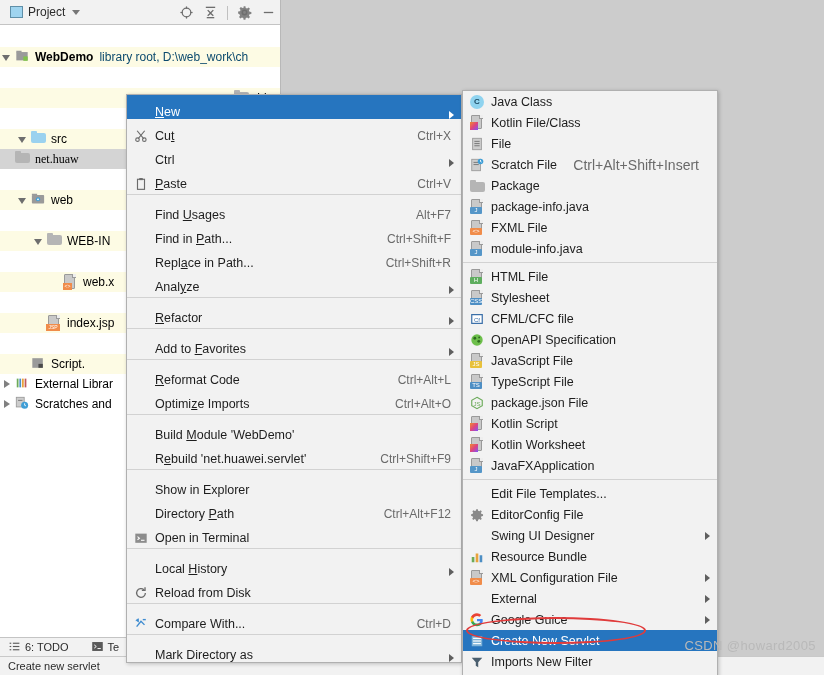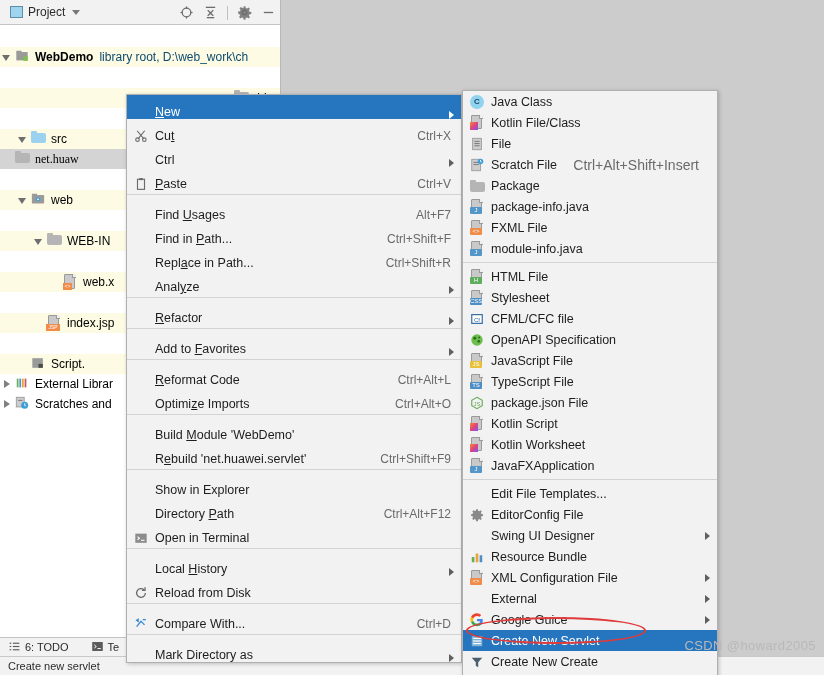--- a/index.html
+++ b/index.html
@@ -696,20 +696,20 @@
         </svg>
       </span>
       <span class="s-text">Create New Servlet</span>
     </div>
     <div class="si">
       <span class="s-ico">
         <svg width="14" height="14" viewBox="0 0 16 16">
           <polygon points="2,3 14,3 9.4,8.3 9.4,14 6.6,12.3 6.6,8.3" fill="#4a5e6e"></polygon>
         </svg>
       </span>
-      <span class="s-text">Create New Create</span>
+      <span class="s-text">Imports New Filter</span>
     </div>
     <div class="si"></div>
   </div>
 
 <div id="annot"></div>
 
 <div id="watermark">CSDN @howard2005</div>
 
 </body></html>

